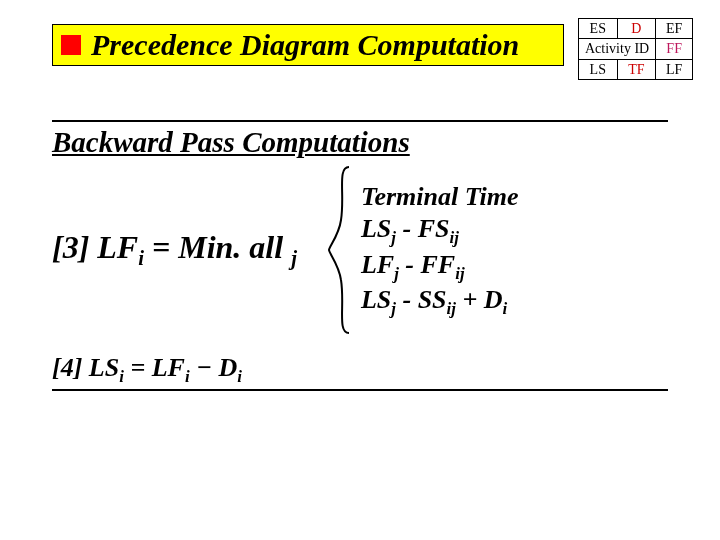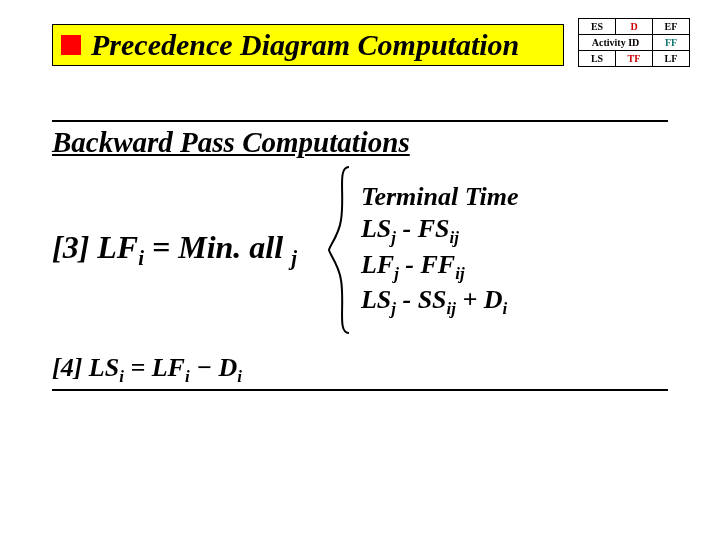--- a/index.html
+++ b/index.html
@@ -43,35 +43,35 @@
     font-size: 30px;
     line-height: 1;
     white-space: nowrap;
   }
   
   .legend {
     position: absolute;
     left: 578px;
     top: 18px;
     border-collapse: collapse;
-    font-size: 10px;
-    font-weight: bold;
+    font-size: 14px;
+    font-weight: normal;
   }
   .legend td {
     border: 1px solid #000;
     text-align: center;
     padding: 2px 6px;
     line-height: 1.1;
     white-space: nowrap;
   }
   .legend td.narrow { width: 24px; }
   .legend td.right  { width: 24px; }
   .legend .act-id { letter-spacing: 0; text-align: center; }
   .red   { color: #cc0000; }
-  .blue  { color: #0f766e; }
+  .blue  { color: #be185d; }
 
   
   .body {
     position: absolute;
     left: 52px;
     top: 120px;
     width: 616px;
   }
   .rule {
     border: none;

